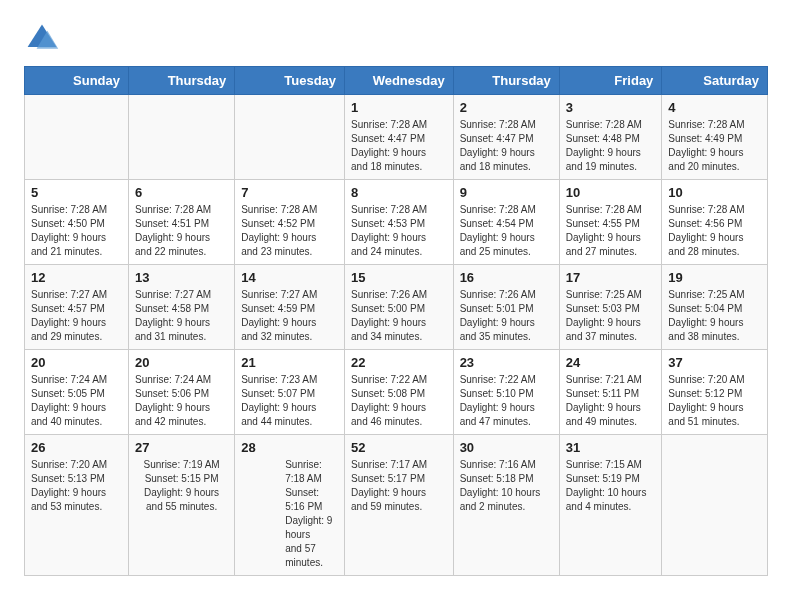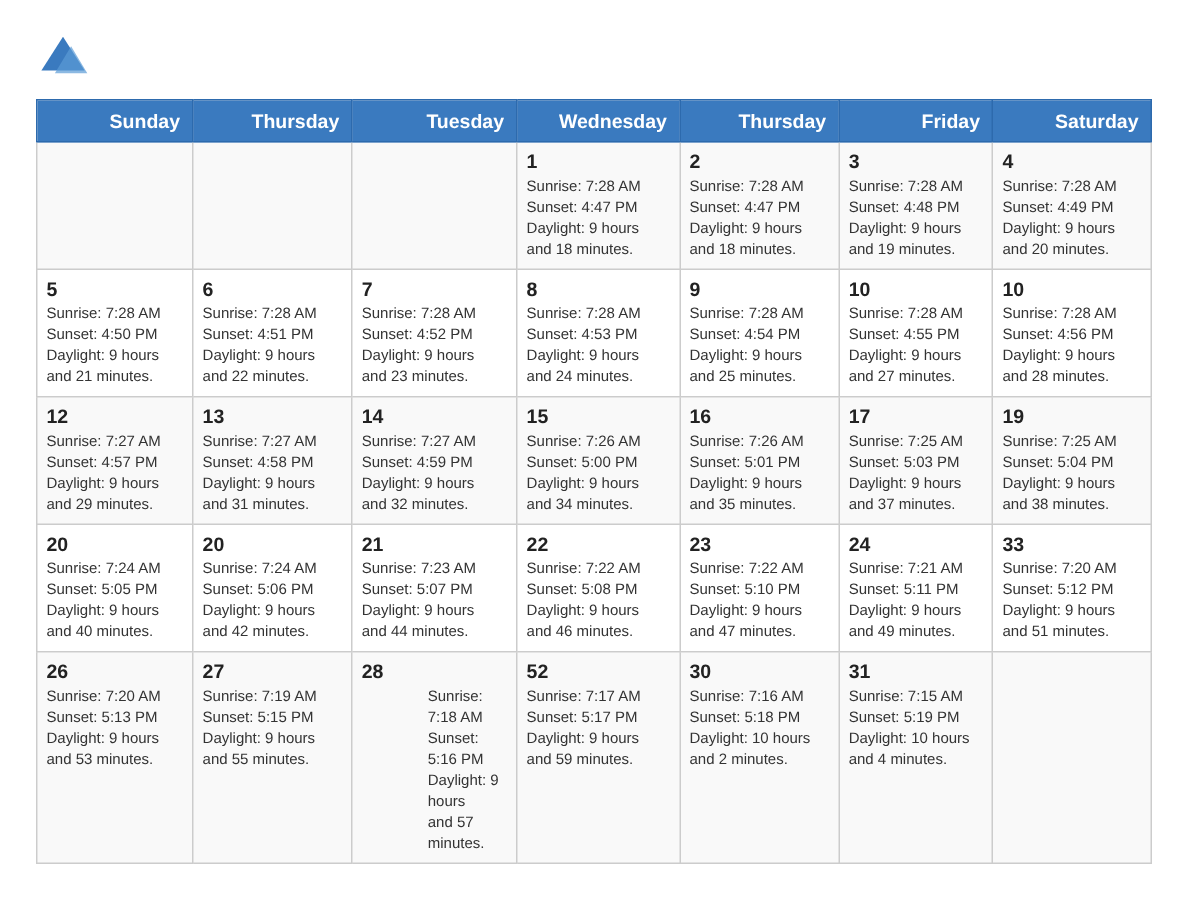--- a/index.html
+++ b/index.html
@@ -307,38 +307,38 @@
 and 47 minutes.</div>
           </td>
           <td>
             <span class="day-number">24</span>
             <div class="cell-content" style="white-space: pre-line;">Sunrise: 7:21 AM
 Sunset: 5:11 PM
 Daylight: 9 hours
 and 49 minutes.</div>
           </td>
           <td>
-            <span class="day-number">33</span>
+            <span class="day-number">37</span>
             <div class="cell-content" style="white-space: pre-line;">Sunrise: 7:20 AM
 Sunset: 5:12 PM
 Daylight: 9 hours
 and 51 minutes.</div>
           </td>
         </tr>
         <tr>
           <td>
             <span class="day-number">26</span>
             <div class="cell-content" style="white-space: pre-line;">Sunrise: 7:20 AM
 Sunset: 5:13 PM
 Daylight: 9 hours
 and 53 minutes.</div>
           </td>
           <td>
             <span class="day-number">27</span>
-            <div class="cell-content" style="white-space: pre-line;">Sunrise: 7:19 AM
+            <div class="cell-content" style="white-space: pre-line; text-align: center;">Sunrise: 7:19 AM
 Sunset: 5:15 PM
 Daylight: 9 hours
 and 55 minutes.</div>
           </td>
           <td>
             <span class="day-number">28</span>
             <div class="cell-content" style="white-space: pre-line; margin-left: 44px;">Sunrise: 7:18 AM
 Sunset: 5:16 PM
 Daylight: 9 hours
 and 57 minutes.</div>

